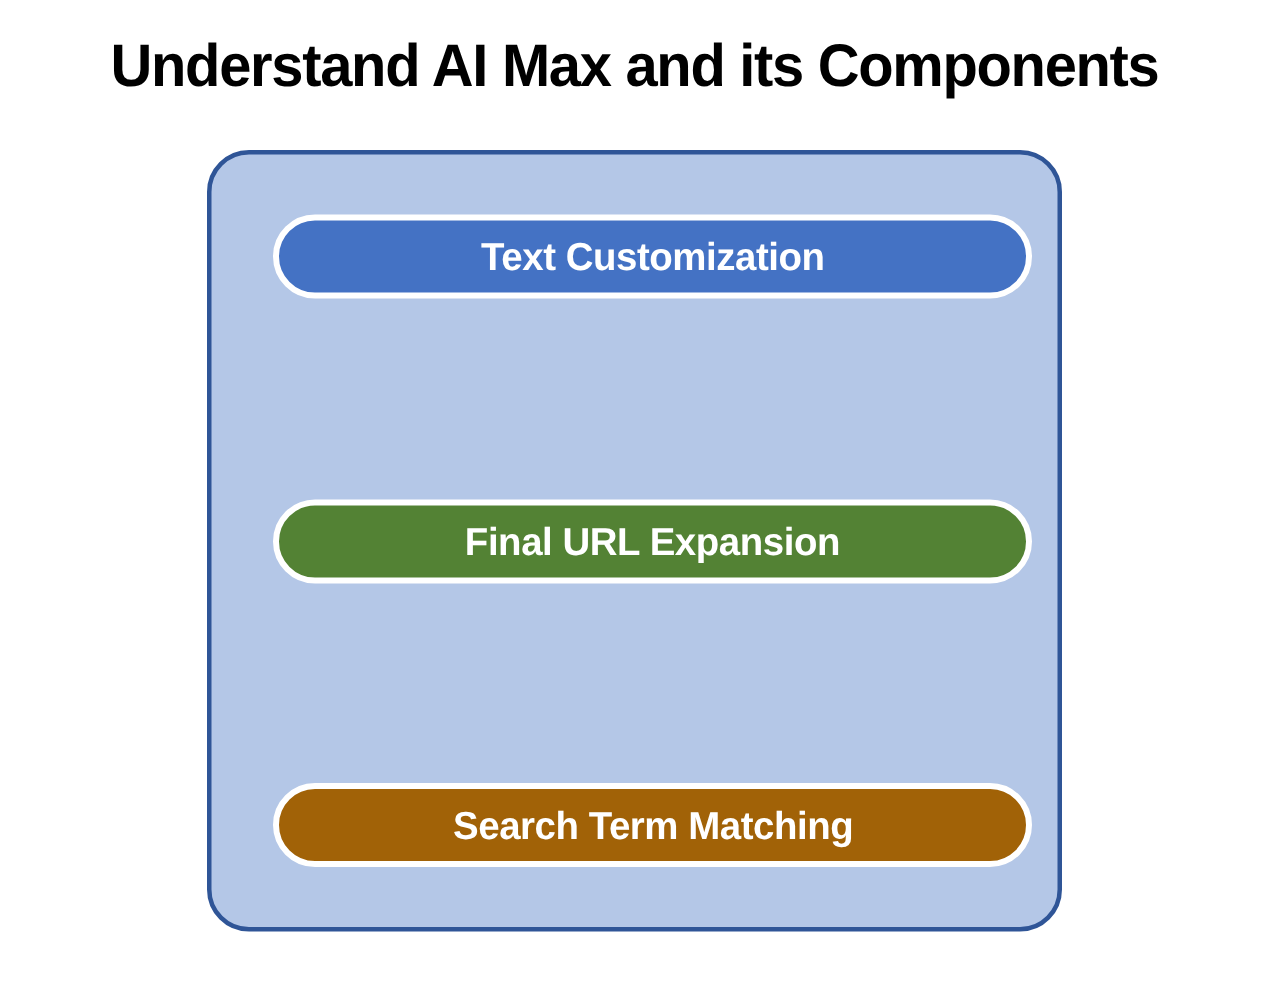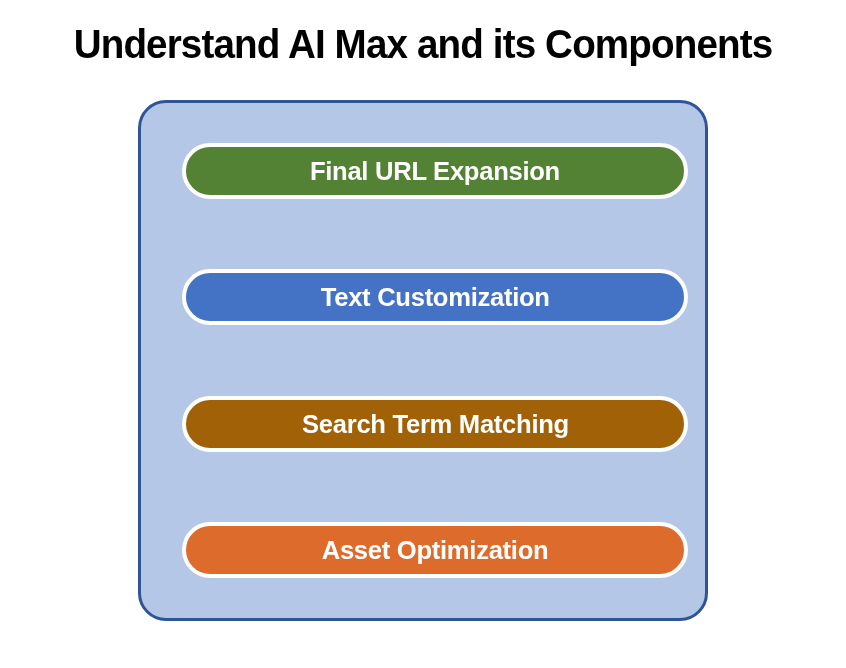--- a/index.html
+++ b/index.html
@@ -102,32 +102,29 @@
 <body>
 
 <div id="diagram-root">
 
   <div class="diagram-title">Understand AI Max and its Components</div>
 
   <div class="group-container">
 
     <div class="items-stack">
 
+      <div class="component-pill pill-text-customization">
+        <span class="pill-label">Text Customization</span>
+      </div>
+
       <div class="component-pill pill-final-url-expansion">
         <span class="pill-label">Final URL Expansion</span>
-      </div>
-
-      <div class="component-pill pill-text-customization">
-        <span class="pill-label">Text Customization</span>
       </div>
 
       <div class="component-pill pill-search-term-matching">
         <span class="pill-label">Search Term Matching</span>
       </div>
 
-      <div class="component-pill pill-asset-optimization">
-        <span class="pill-label">Asset Optimization</span>
-      </div>
 
 
     </div>
   </div>
 </div>
 
 </body></html>

